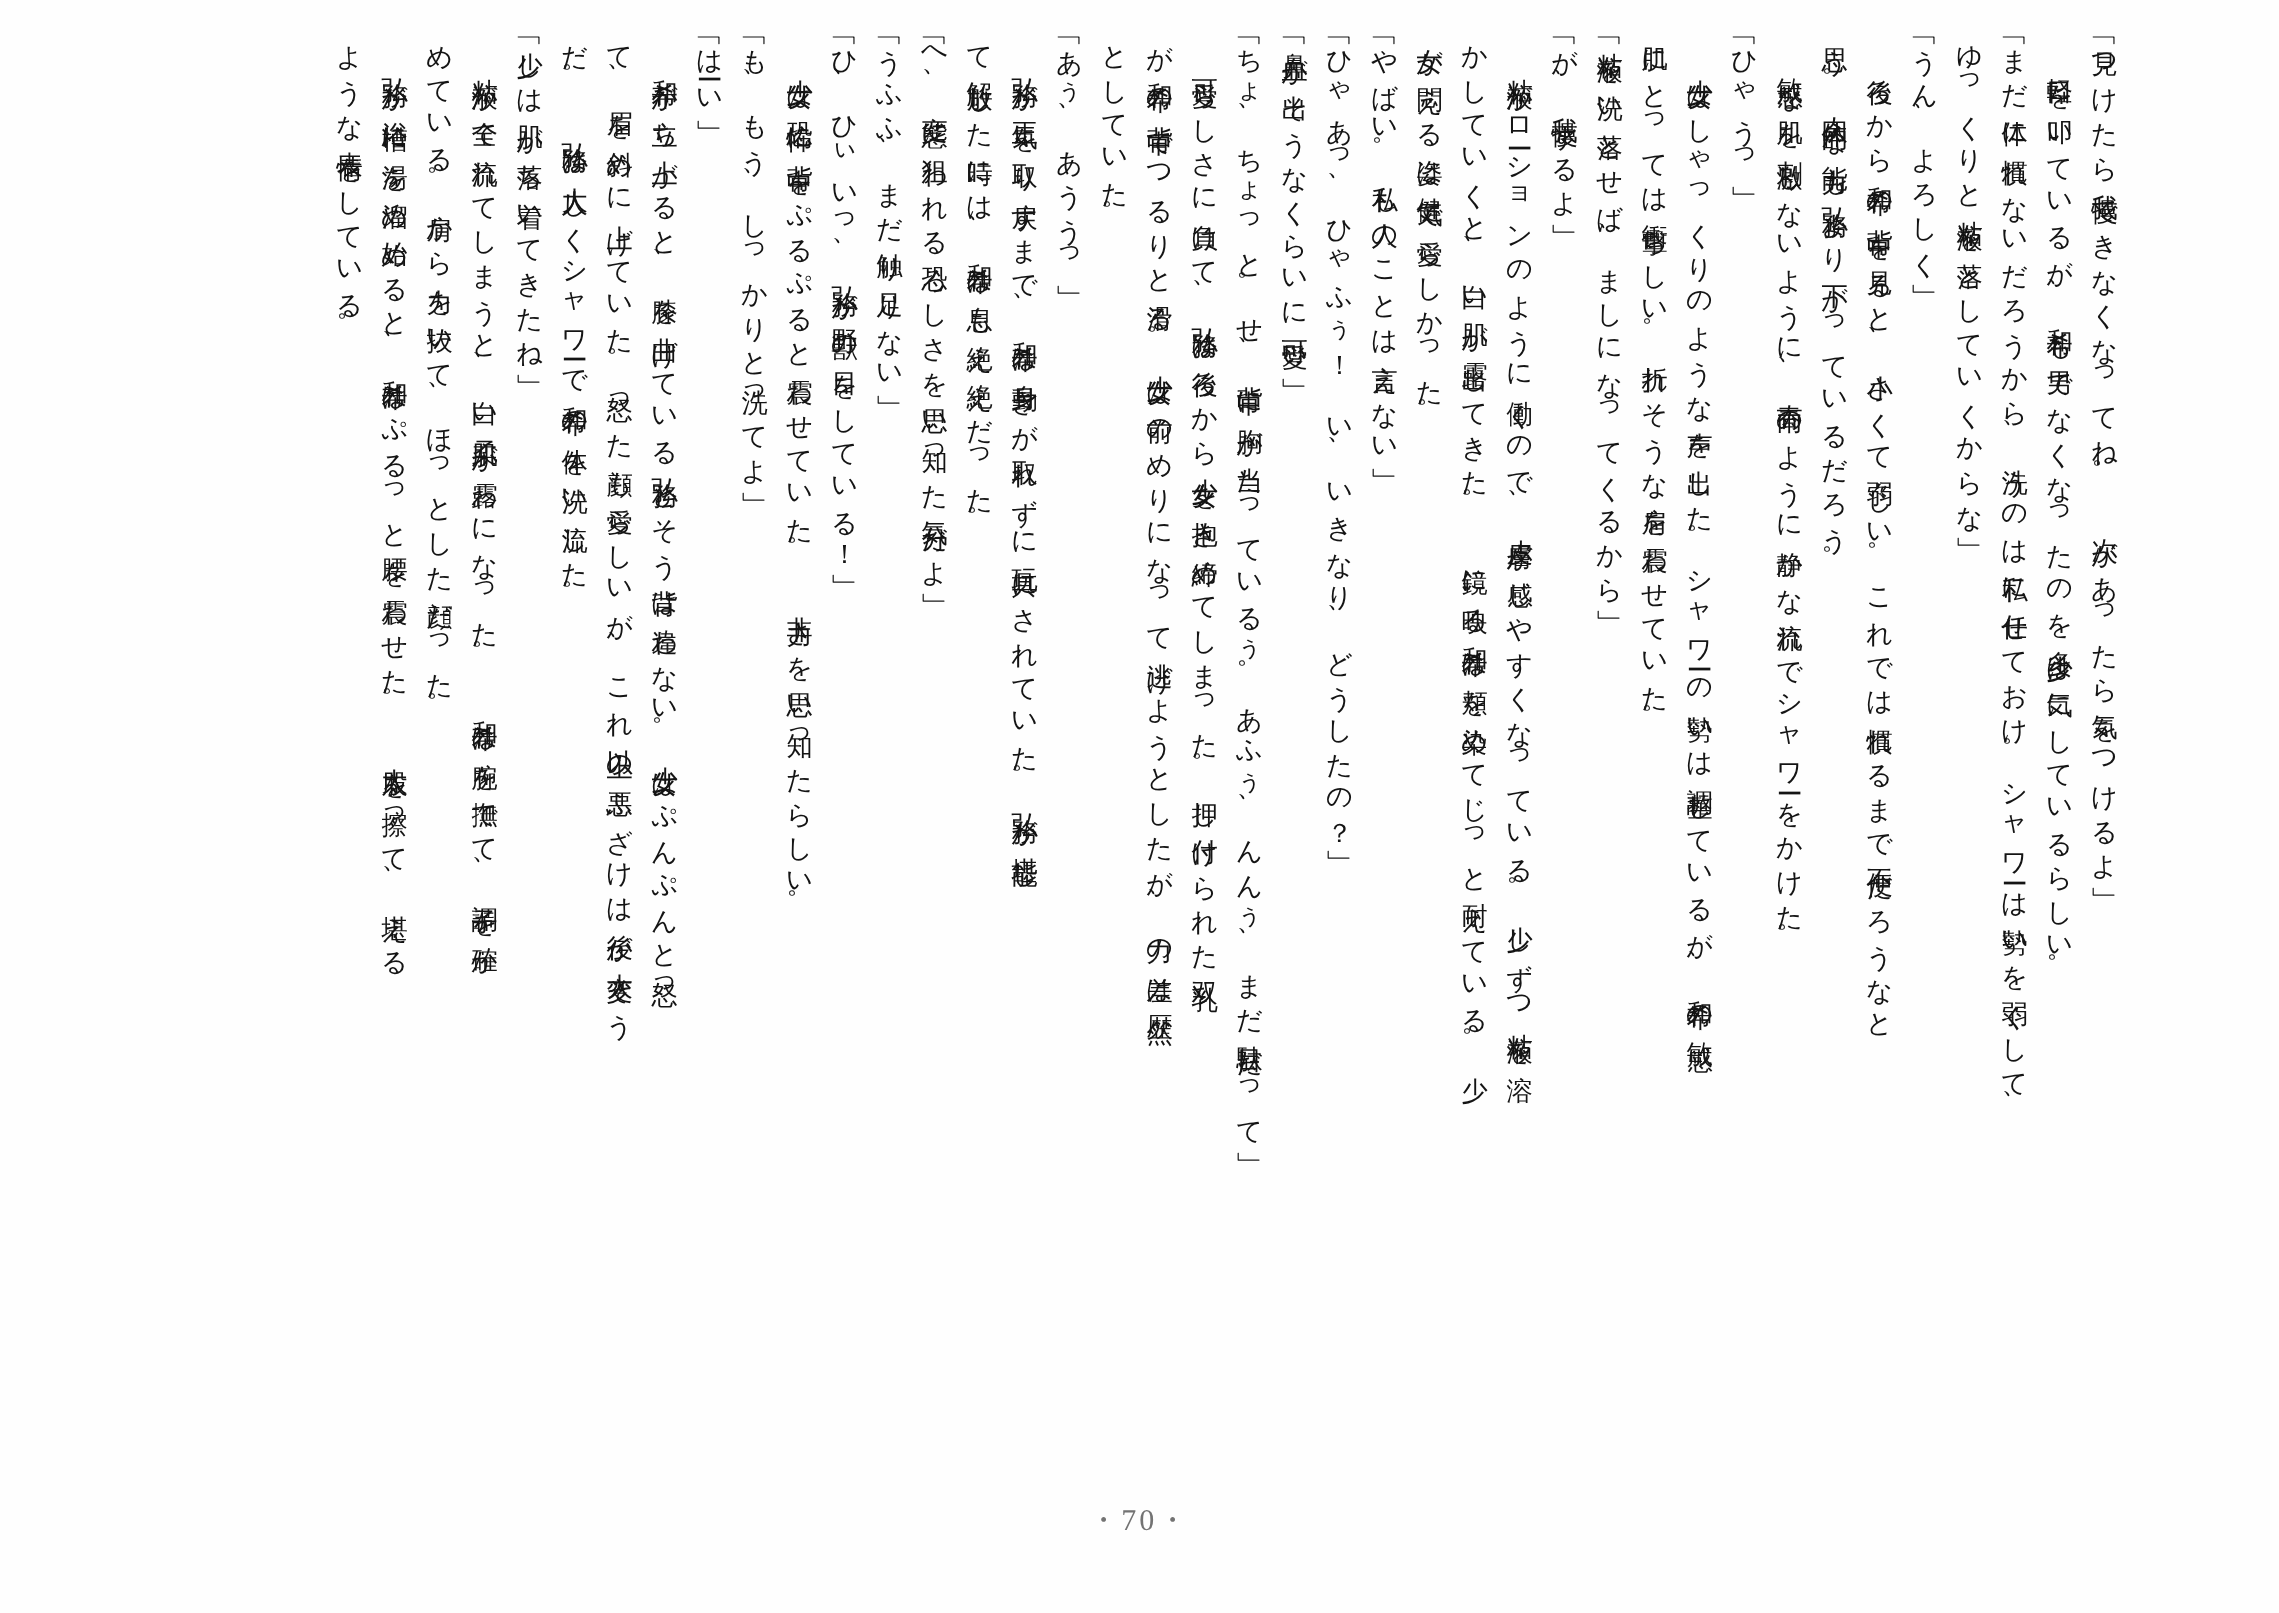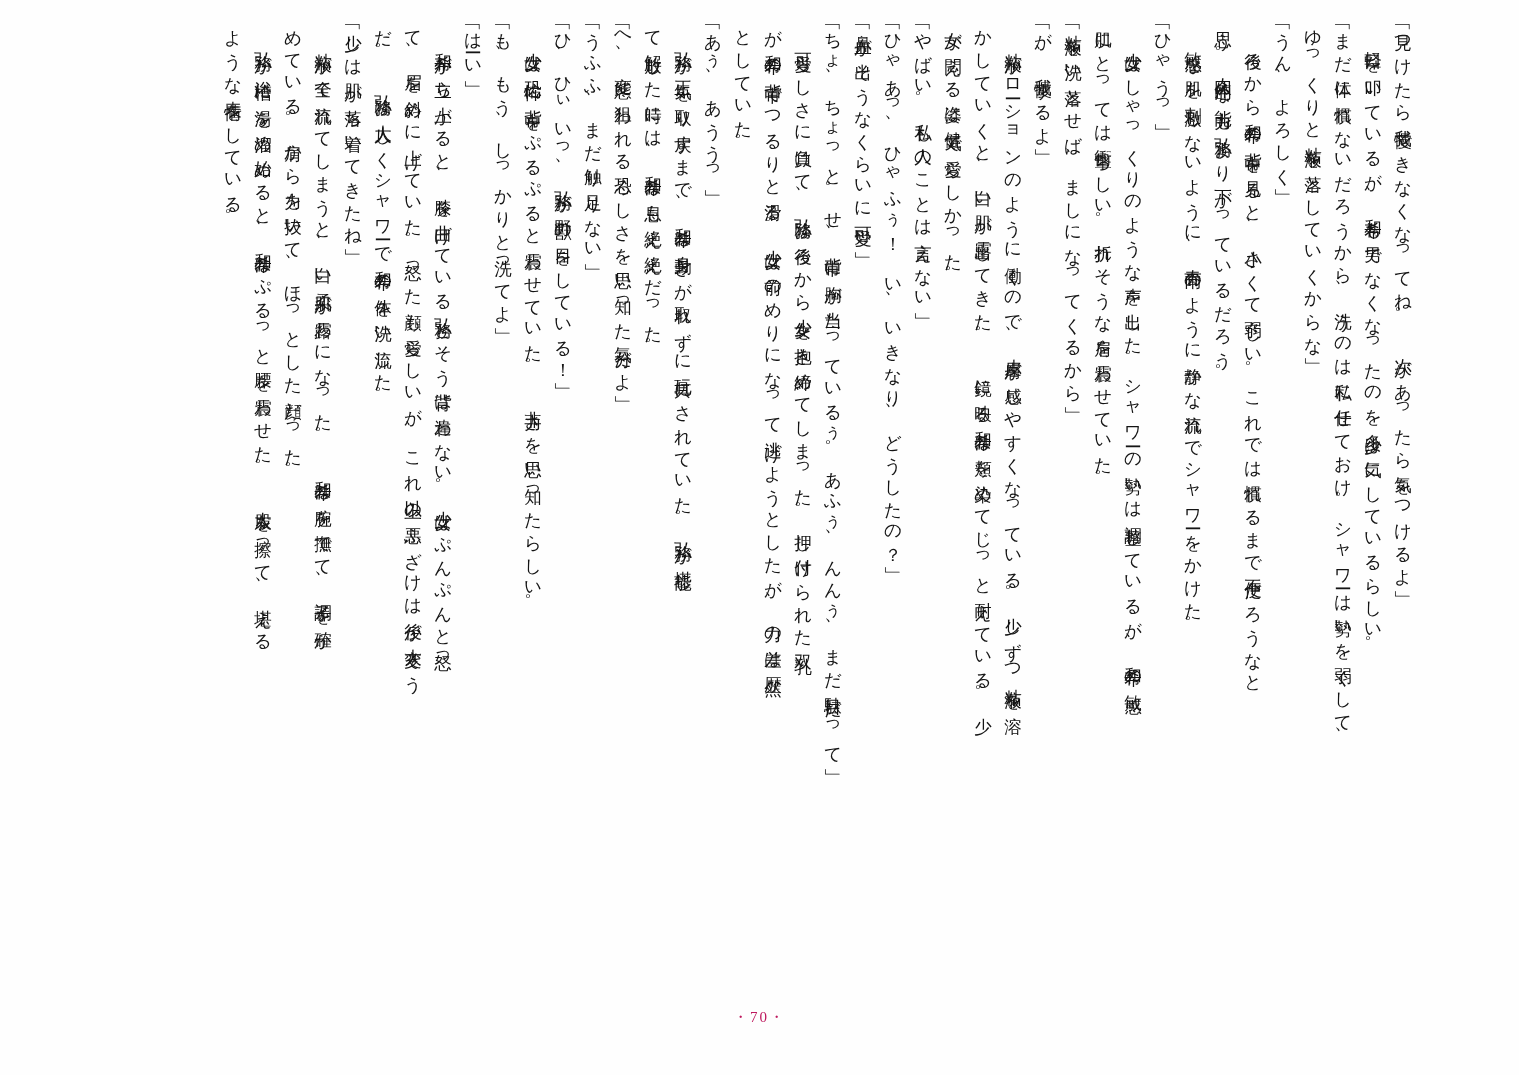--- a/index.html
+++ b/index.html
@@ -44,23 +44,23 @@
     flex: 0 0 30px;
     white-space: pre;
     color: #141414;
   }
   .page-number {
     position: absolute;
     bottom: 48px;
     left: 0;
     right: 0;
     text-align: center;
-    font-size: 15px;
+    font-size: 20px;
     letter-spacing: 2px;
-    color: #be185d;
+    color: #737373;
     font-family: "Liberation Serif", "DejaVu Serif", serif;
   }
 </style>
 </head>
 <body>
 
 <div class="page">
   <div class="text-block" id="textblock">
       <div class="col">「見つけたら我慢できなくなってね。　次があったら気をつけるよ」</div>
       <div class="col">　軽口を叩いているが、和希も男でなくなったのを多少は気にしているらしい。</div>

